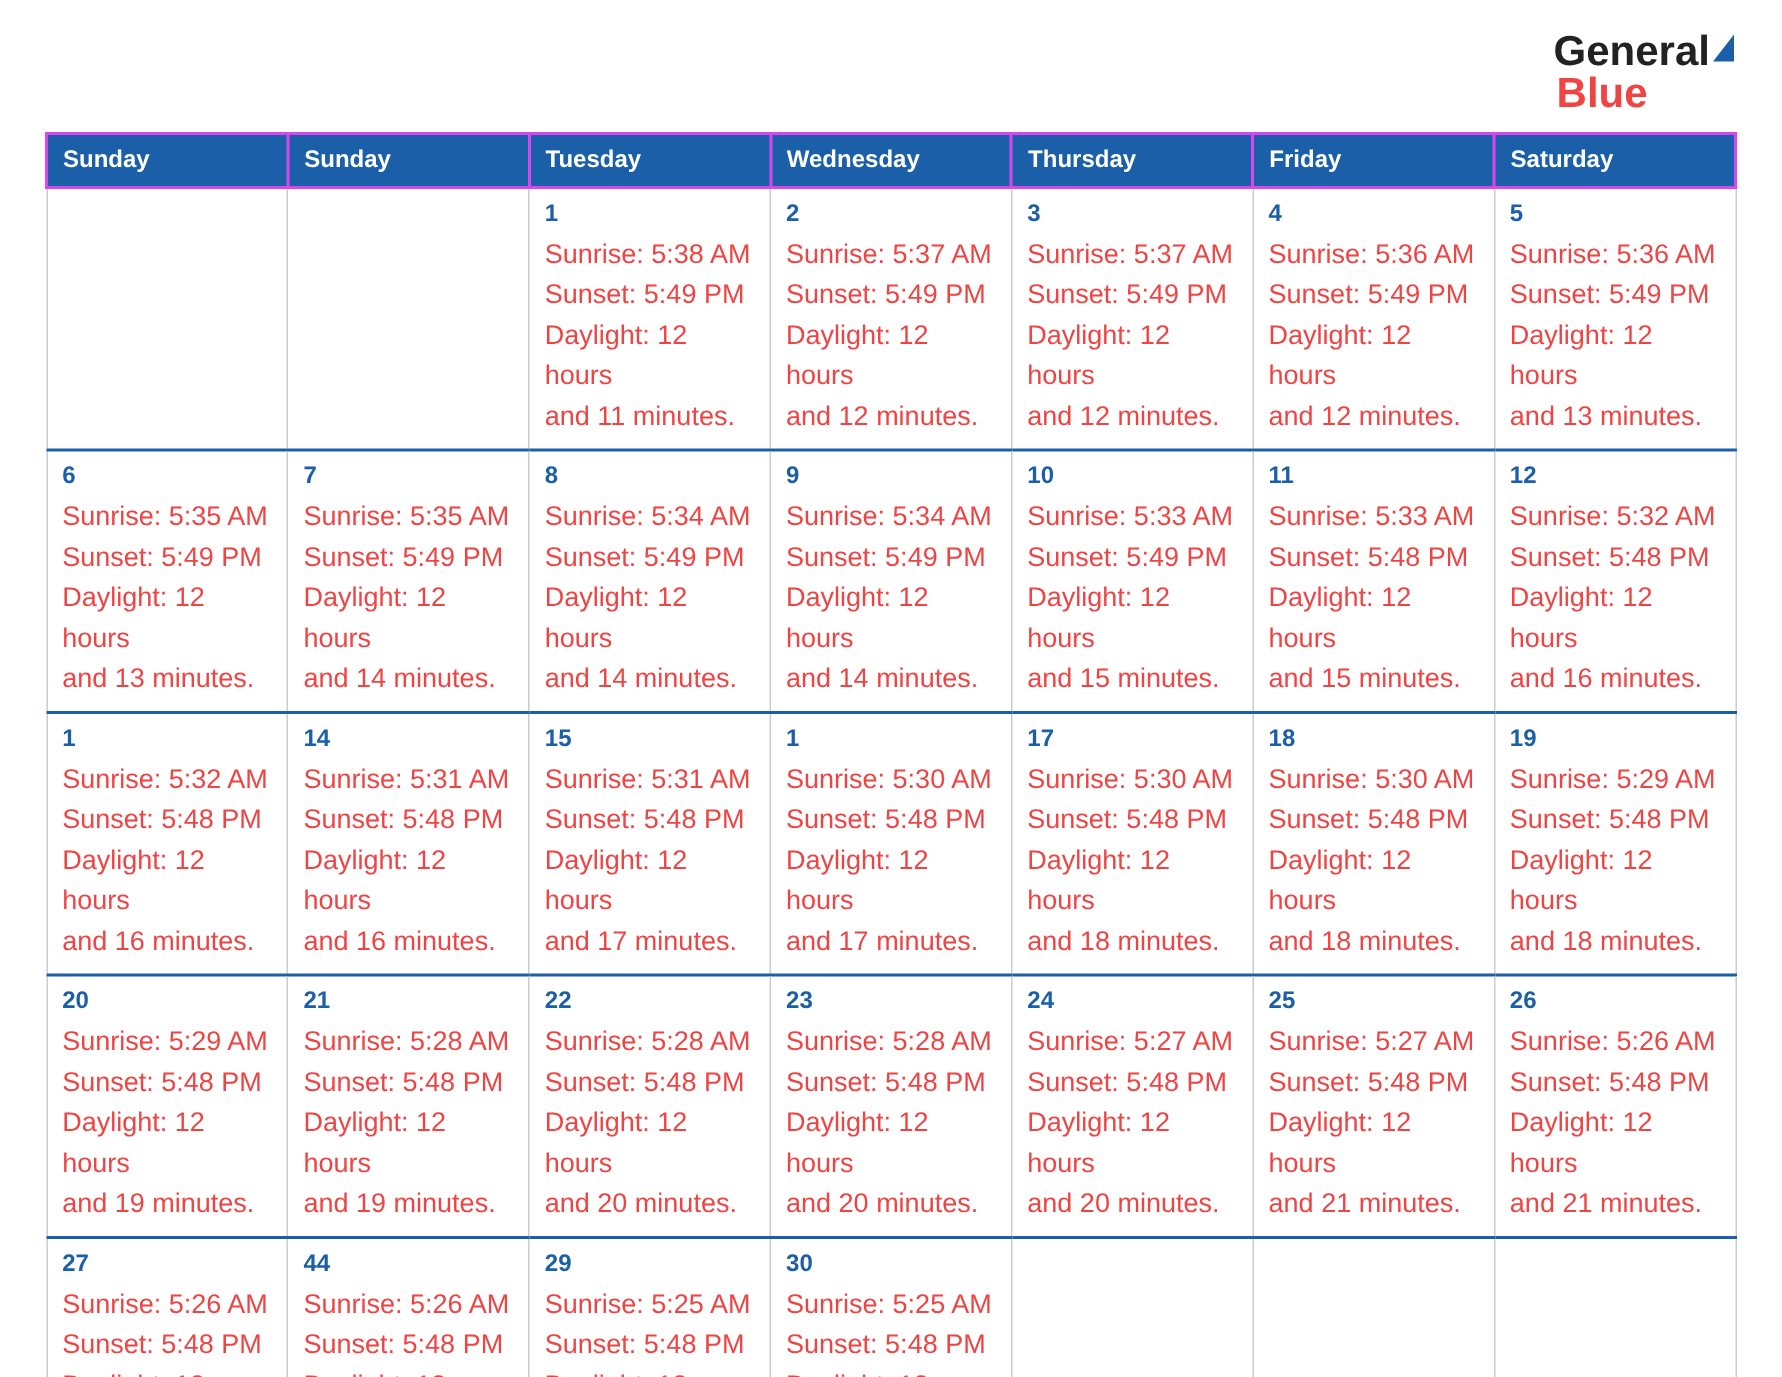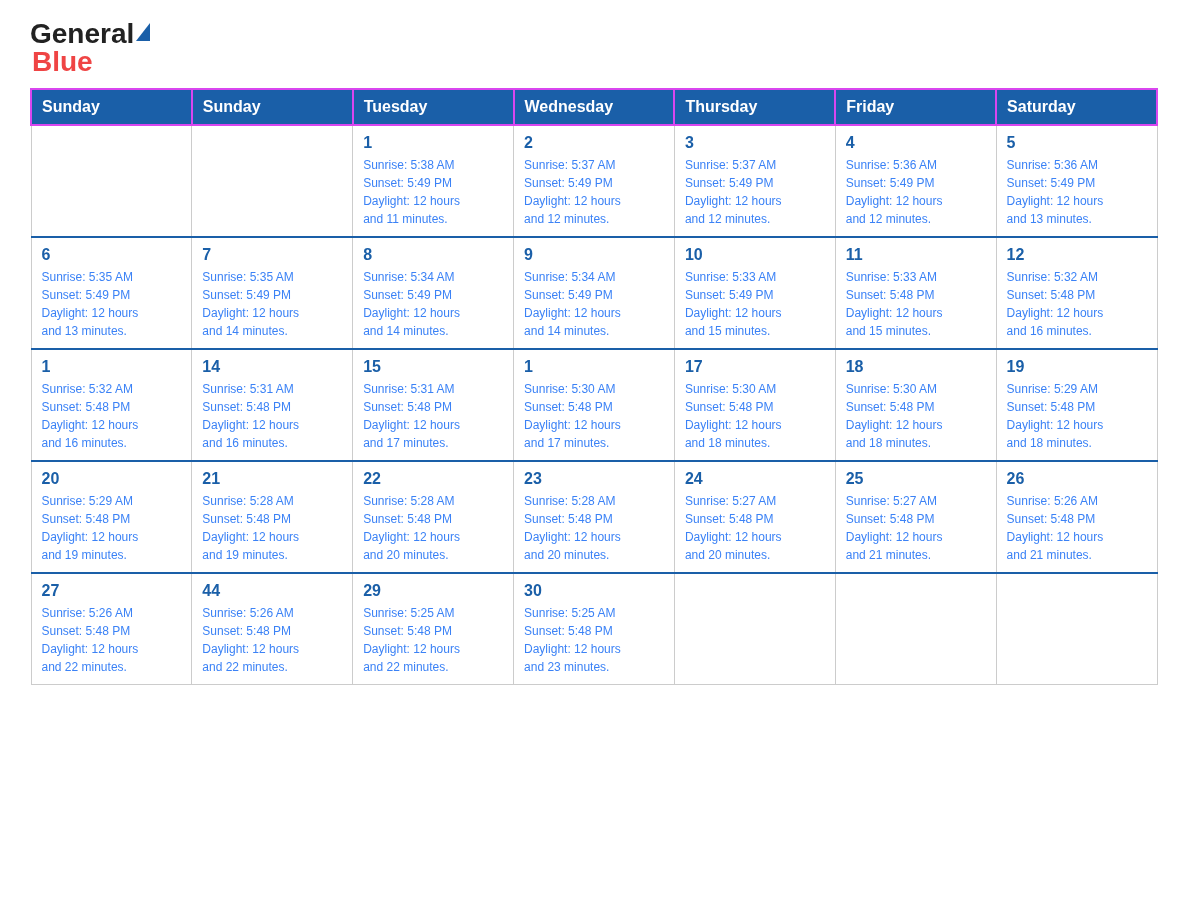--- a/index.html
+++ b/index.html
@@ -6,21 +6,21 @@
     body {
       font-family: Arial, Helvetica, sans-serif;
       background: #fff;
       color: #222;
       width: 1188px;
       min-height: 918px;
       padding: 20px 30px 30px 30px;
     }
     .header-area {
       display: flex;
-      justify-content: flex-start;
+      justify-content: flex-end;
       align-items: flex-start;
       margin-bottom: 4px;
     }
     .logo-area {
       display: flex;
       flex-direction: column;
       align-items: flex-start;
     }
     .logo-text {
       display: flex;
@@ -86,22 +86,22 @@
       background: #fff;
     }
     .day-number {
       font-size: 16px;
       font-weight: bold;
       color: #1a5fa8;
       display: block;
       margin-bottom: 4px;
     }
     .day-info {
-      font-size: 12px;
-      color: #3b82f6;
+      font-size: 18px;
+      color: #ef4444;
       line-height: 1.5;
     }
     .empty-cell {
       background: #f9f9f9;
     }
     tr.week-row td {
       border-top: 2px solid #1a5fa8;
     }
   </style>
 </head>

